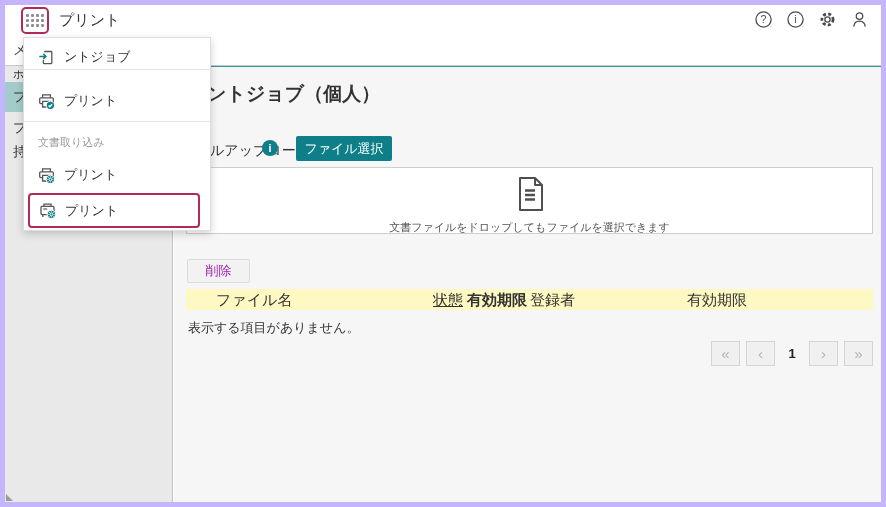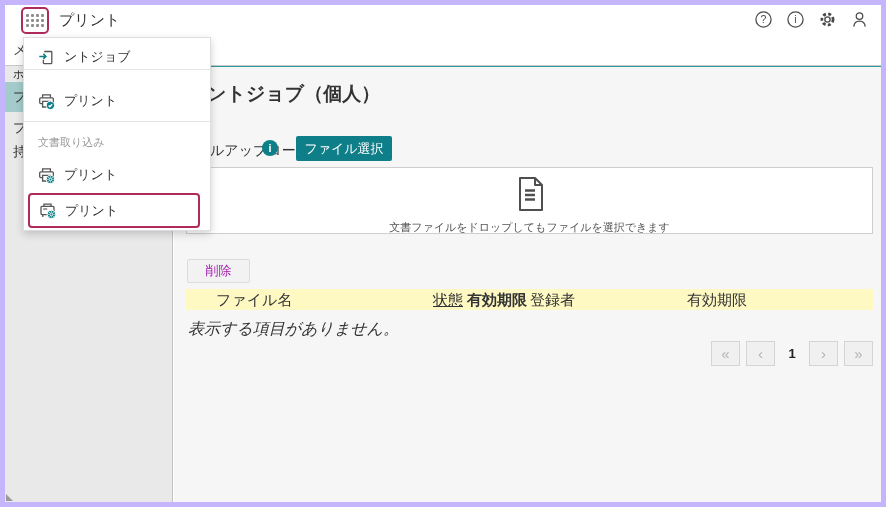--- a/index.html
+++ b/index.html
@@ -33,21 +33,21 @@
   .upload-frag { position:absolute; left:36px; top:75px; font-size:14px; }
   .info-circle { position:absolute; left:88px; top:73px; width:16px; height:16px; border-radius:50%; background:#0e7e88; color:#fff; font-size:11px; font-weight:bold; text-align:center; line-height:16px; cursor:pointer; }
   .file-btn { position:absolute; left:122px; top:69px; width:96px; height:25px; background:#0e7e88; color:#fff; font-size:13px; border:none; border-radius:2px; cursor:pointer; font-family:inherit; }
   .dropzone { position:absolute; left:12px; right:8px; top:100px; height:67px; background:#fff; border:1px solid #cfcfcf; text-align:center; cursor:pointer; }
   .dropzone svg { margin-top:8px; }
   .drop-hint { font-size:11px; color:#555; margin-top:4px; }
   .delete-btn { position:absolute; left:13px; top:192px; width:63px; height:24px; background:#f2f2f2; border:1px solid #dcdcdc; color:#a21caf; font-size:13px; border-radius:2px; font-family:inherit; }
   .thead { position:absolute; left:12px; right:8px; top:222px; height:21px; background:#fef9c3; font-size:15px; }
   .thead span { position:absolute; top:0; line-height:21px; white-space:nowrap; }
   .col-0 { left:30px; } .col-1 { left:247px;text-decoration:underline; } .col-2 { left:281px;font-weight:bold; } .col-3 { left:344px; } .col-4 { left:501px; }
-  .empty-msg { position:absolute; left:14px; top:252px; font-size:16px;font-style:italic; }
+  .empty-msg { position:absolute; left:14px; top:252px; font-size:13px; }
   .pager { position:absolute; right:8px; top:274px; display:flex; gap:6px; align-items:center; }
   .pg-btn { width:29px; height:25px; border:1px solid #d4d4d4; background:#f0f0f0; color:#b3b3b3; font-size:15px; display:flex; align-items:center; justify-content:center; cursor:pointer; font-family:inherit; }
   .pg-num { width:22px; text-align:center; color:#222; font-weight:bold; font-size:13px; }
 
   
   .appmenu { position:absolute; left:18px; top:32px; width:188px; height:194px; background:#fff; border:1px solid #dedede; box-shadow:0 3px 8px rgba(0,0,0,.18); z-index:5; }
   .m-row { position:absolute; left:0; right:0; display:flex; align-items:center; gap:9px; padding-left:14px; font-size:13px; cursor:pointer; white-space:nowrap; }
   .m-row-0 { top:5px; height:28px; }
   .m-row-1 { top:46px; height:34px; }
   .m-row-2 { top:122px; height:30px; }

